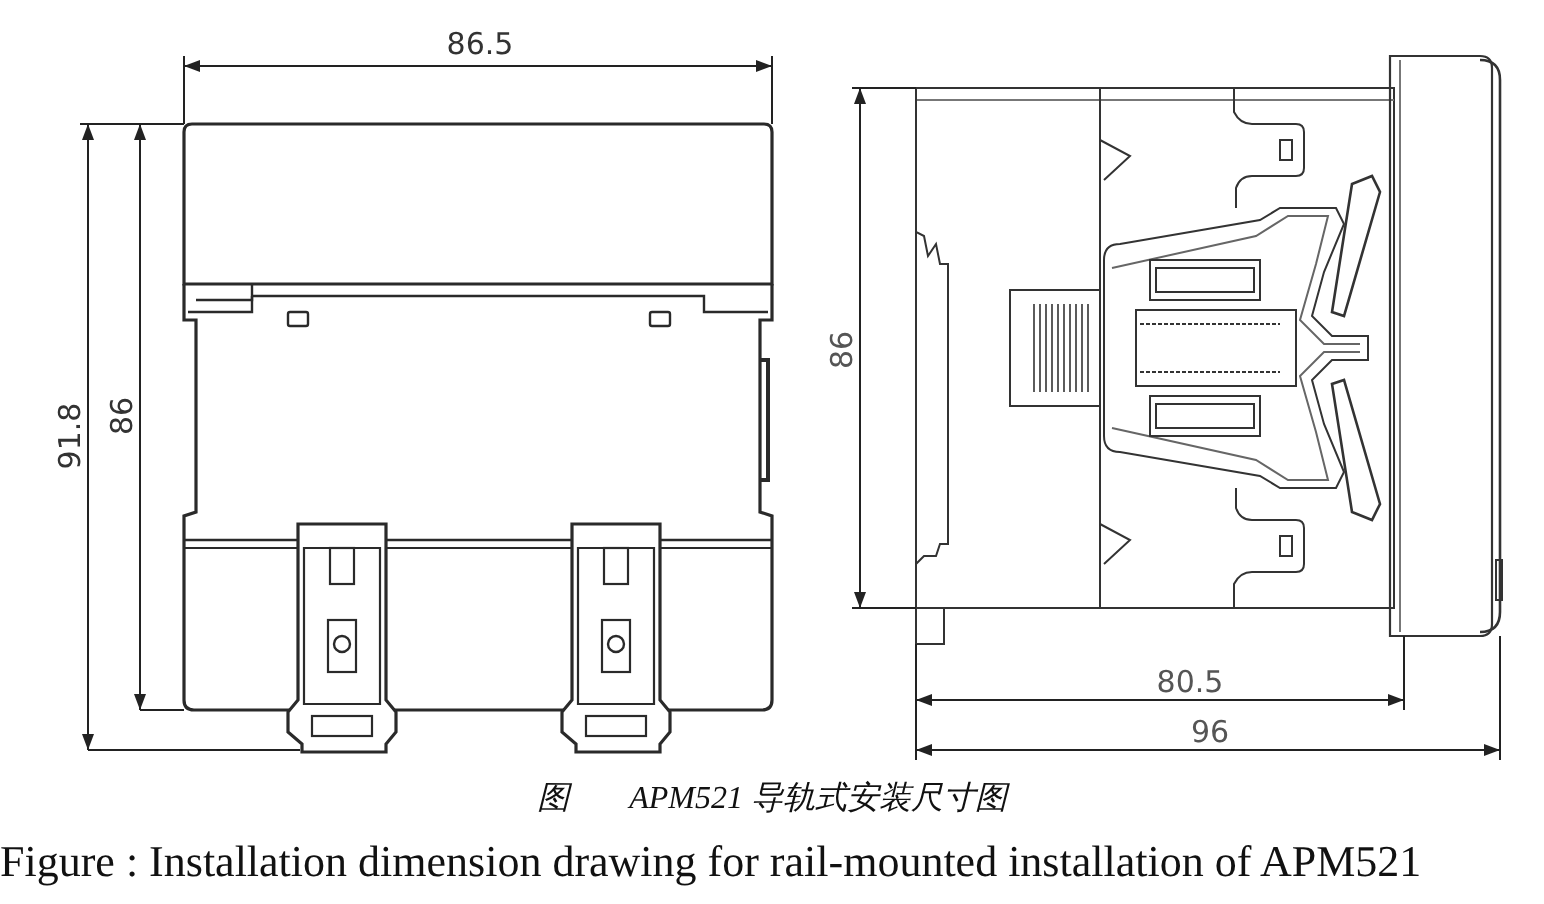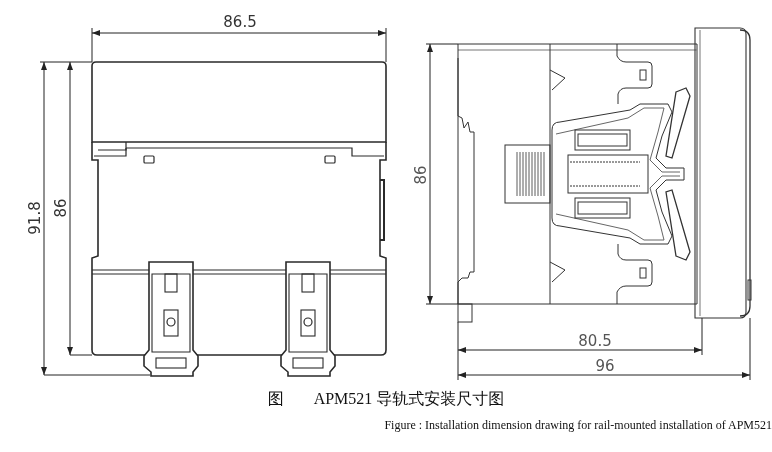--- a/index.html
+++ b/index.html
@@ -1,21 +1,21 @@
 <!DOCTYPE html>
 <html><head>
 <meta charset="utf-8">
 <style>
   html, body { margin: 0; padding: 0; background: #ffffff; }
   body { width: 772px; height: 452px; position: relative; overflow: hidden; font-family: "Liberation Sans", sans-serif; }
   svg.drawing { position: absolute; left: 0; top: 0; }
   .dimtext { font-family: "DejaVu Sans", sans-serif; font-size: 15px; fill: #333333; }
-  .caption-cn { position: absolute; left: 0; width: 772px; top: 389px; text-align: center; font-family: "Liberation Serif", serif; font-size: 16px; color: #111111; letter-spacing: 0px; }
+  .caption-cn { position: absolute; left: 0; width: 772px; top: 389px; text-align: center; font-family: "Liberation Serif", serif; font-size: 16px; color: #111111; letter-spacing: 0px; font-style: italic; }
   .caption-cn .fig { margin-right: 30px; }
-  .caption-en { position: absolute; left: 0; width: 772px; top: 418px; text-align: right; font-family: "Liberation Serif", serif; font-size: 12px; color: #111111; }
+  .caption-en { position: absolute; left: 0; width: 772px; top: 418px; text-align: left; font-family: "Liberation Serif", serif; font-size: 22px; color: #111111; }
 </style>
 </head>
 <body>
 
 <svg class="drawing" width="772" height="390" viewBox="0 0 772 390" xmlns="http://www.w3.org/2000/svg">
   <defs>
     <marker id="arr" markerWidth="8" markerHeight="6" refX="8" refY="3" orient="auto" markerUnits="userSpaceOnUse">
       <path d="M0,0 L8,3 L0,6 z" fill="#222"></path>
     </marker>
     <marker id="arrs" markerWidth="8" markerHeight="6" refX="0" refY="3" orient="auto" markerUnits="userSpaceOnUse">

